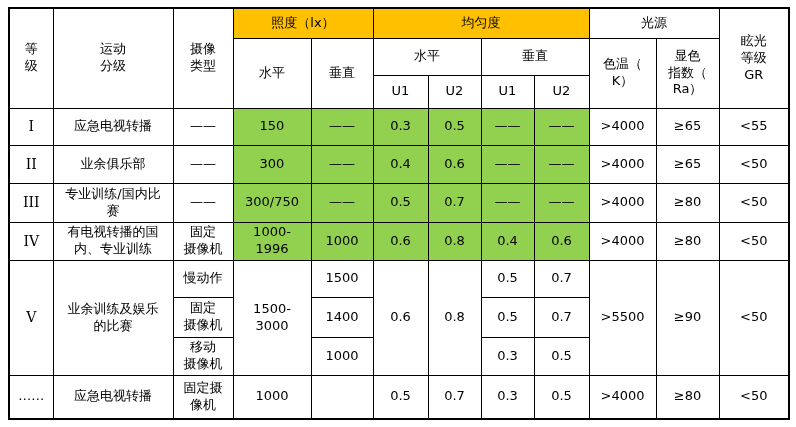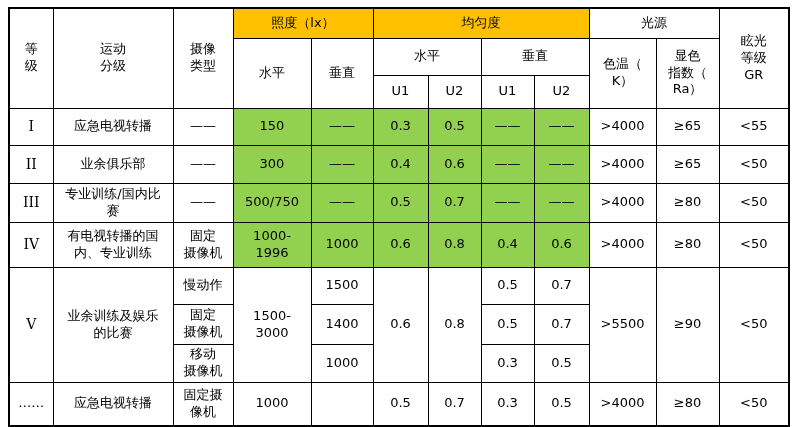--- a/index.html
+++ b/index.html
@@ -123,32 +123,32 @@
         <td>&gt;4000</td>
         <td>≥65</td>
         <td>&lt;50</td>
       </tr>
 
       <tr style="height:39px">
         <td class="serif">III</td>
         <td>专业训练/国内比
 赛</td>
         <td>——</td>
-        <td class="green">500/750</td>
+        <td class="green">300/750</td>
         <td class="green">——</td>
         <td class="green">0.5</td>
         <td class="green">0.7</td>
         <td class="green">——</td>
         <td class="green">——</td>
         <td>&gt;4000</td>
         <td>≥80</td>
         <td>&lt;50</td>
       </tr>
 
-      <tr style="height:45px">
+      <tr style="height:38px">
         <td class="serif">IV</td>
         <td>有电视转播的国
 内、专业训练</td>
         <td>固定
 摄像机</td>
         <td class="green">1000-
 1996</td>
         <td class="green">1000</td>
         <td class="green">0.6</td>
         <td class="green">0.8</td>

